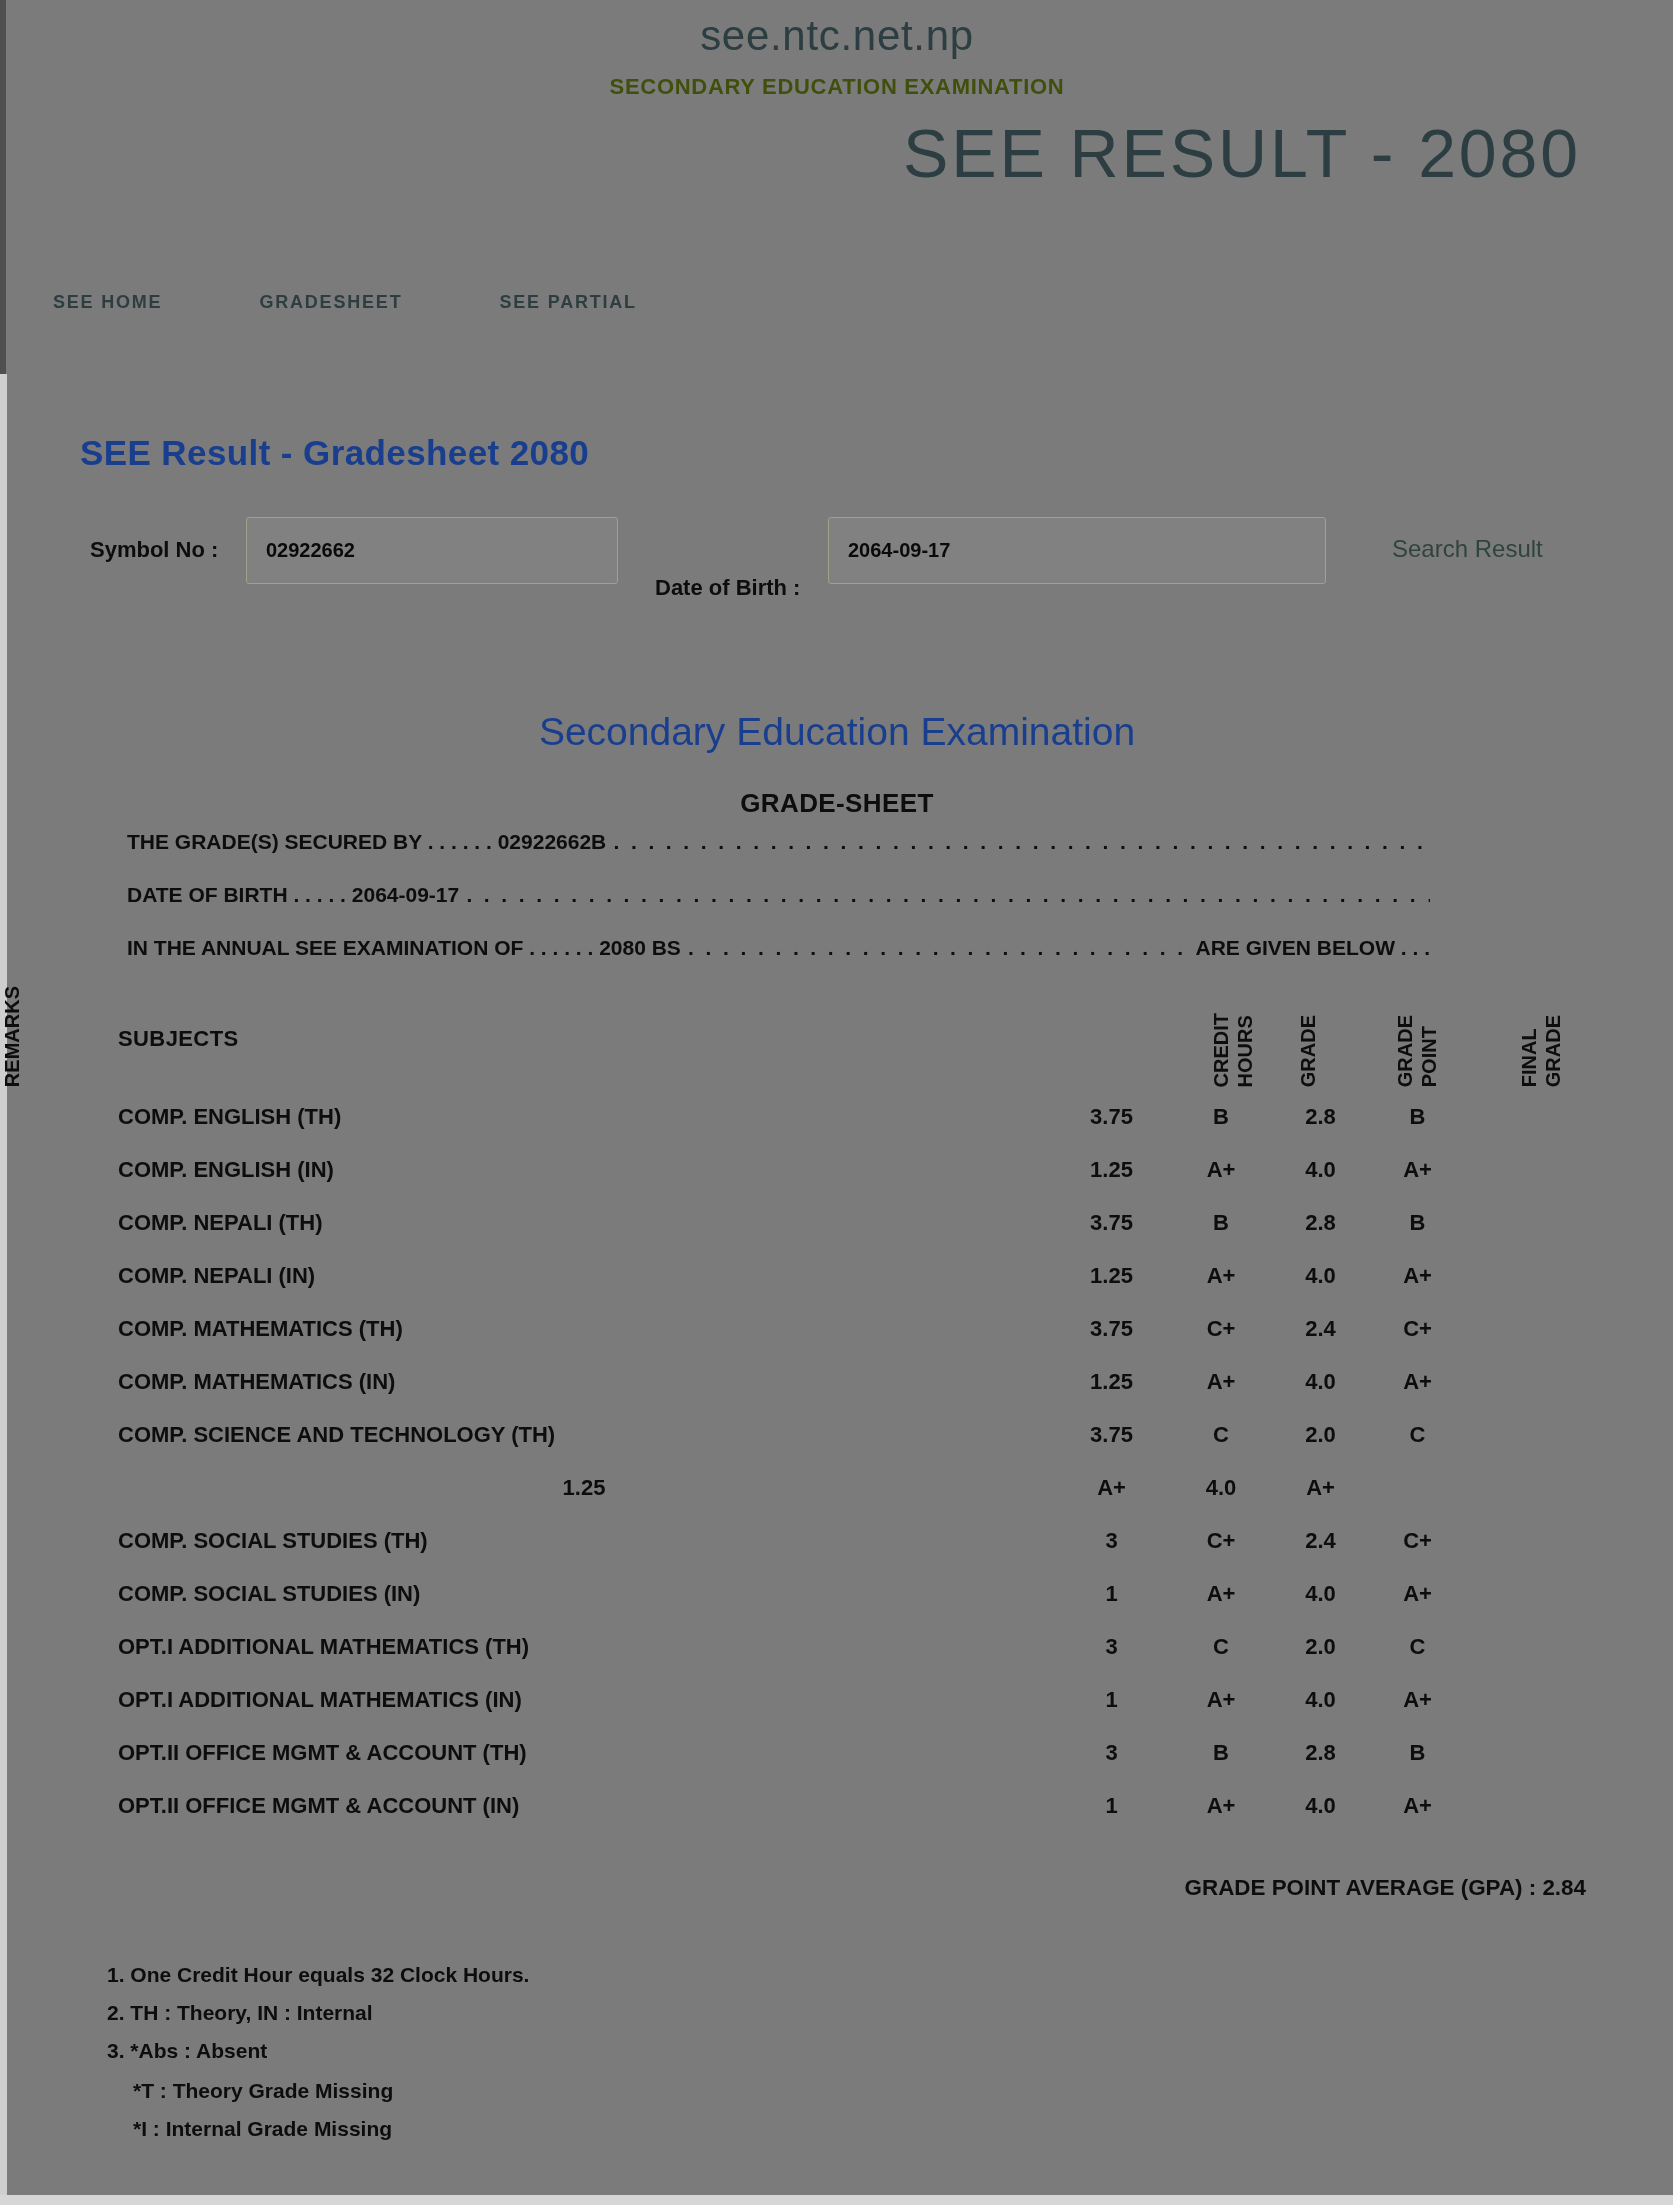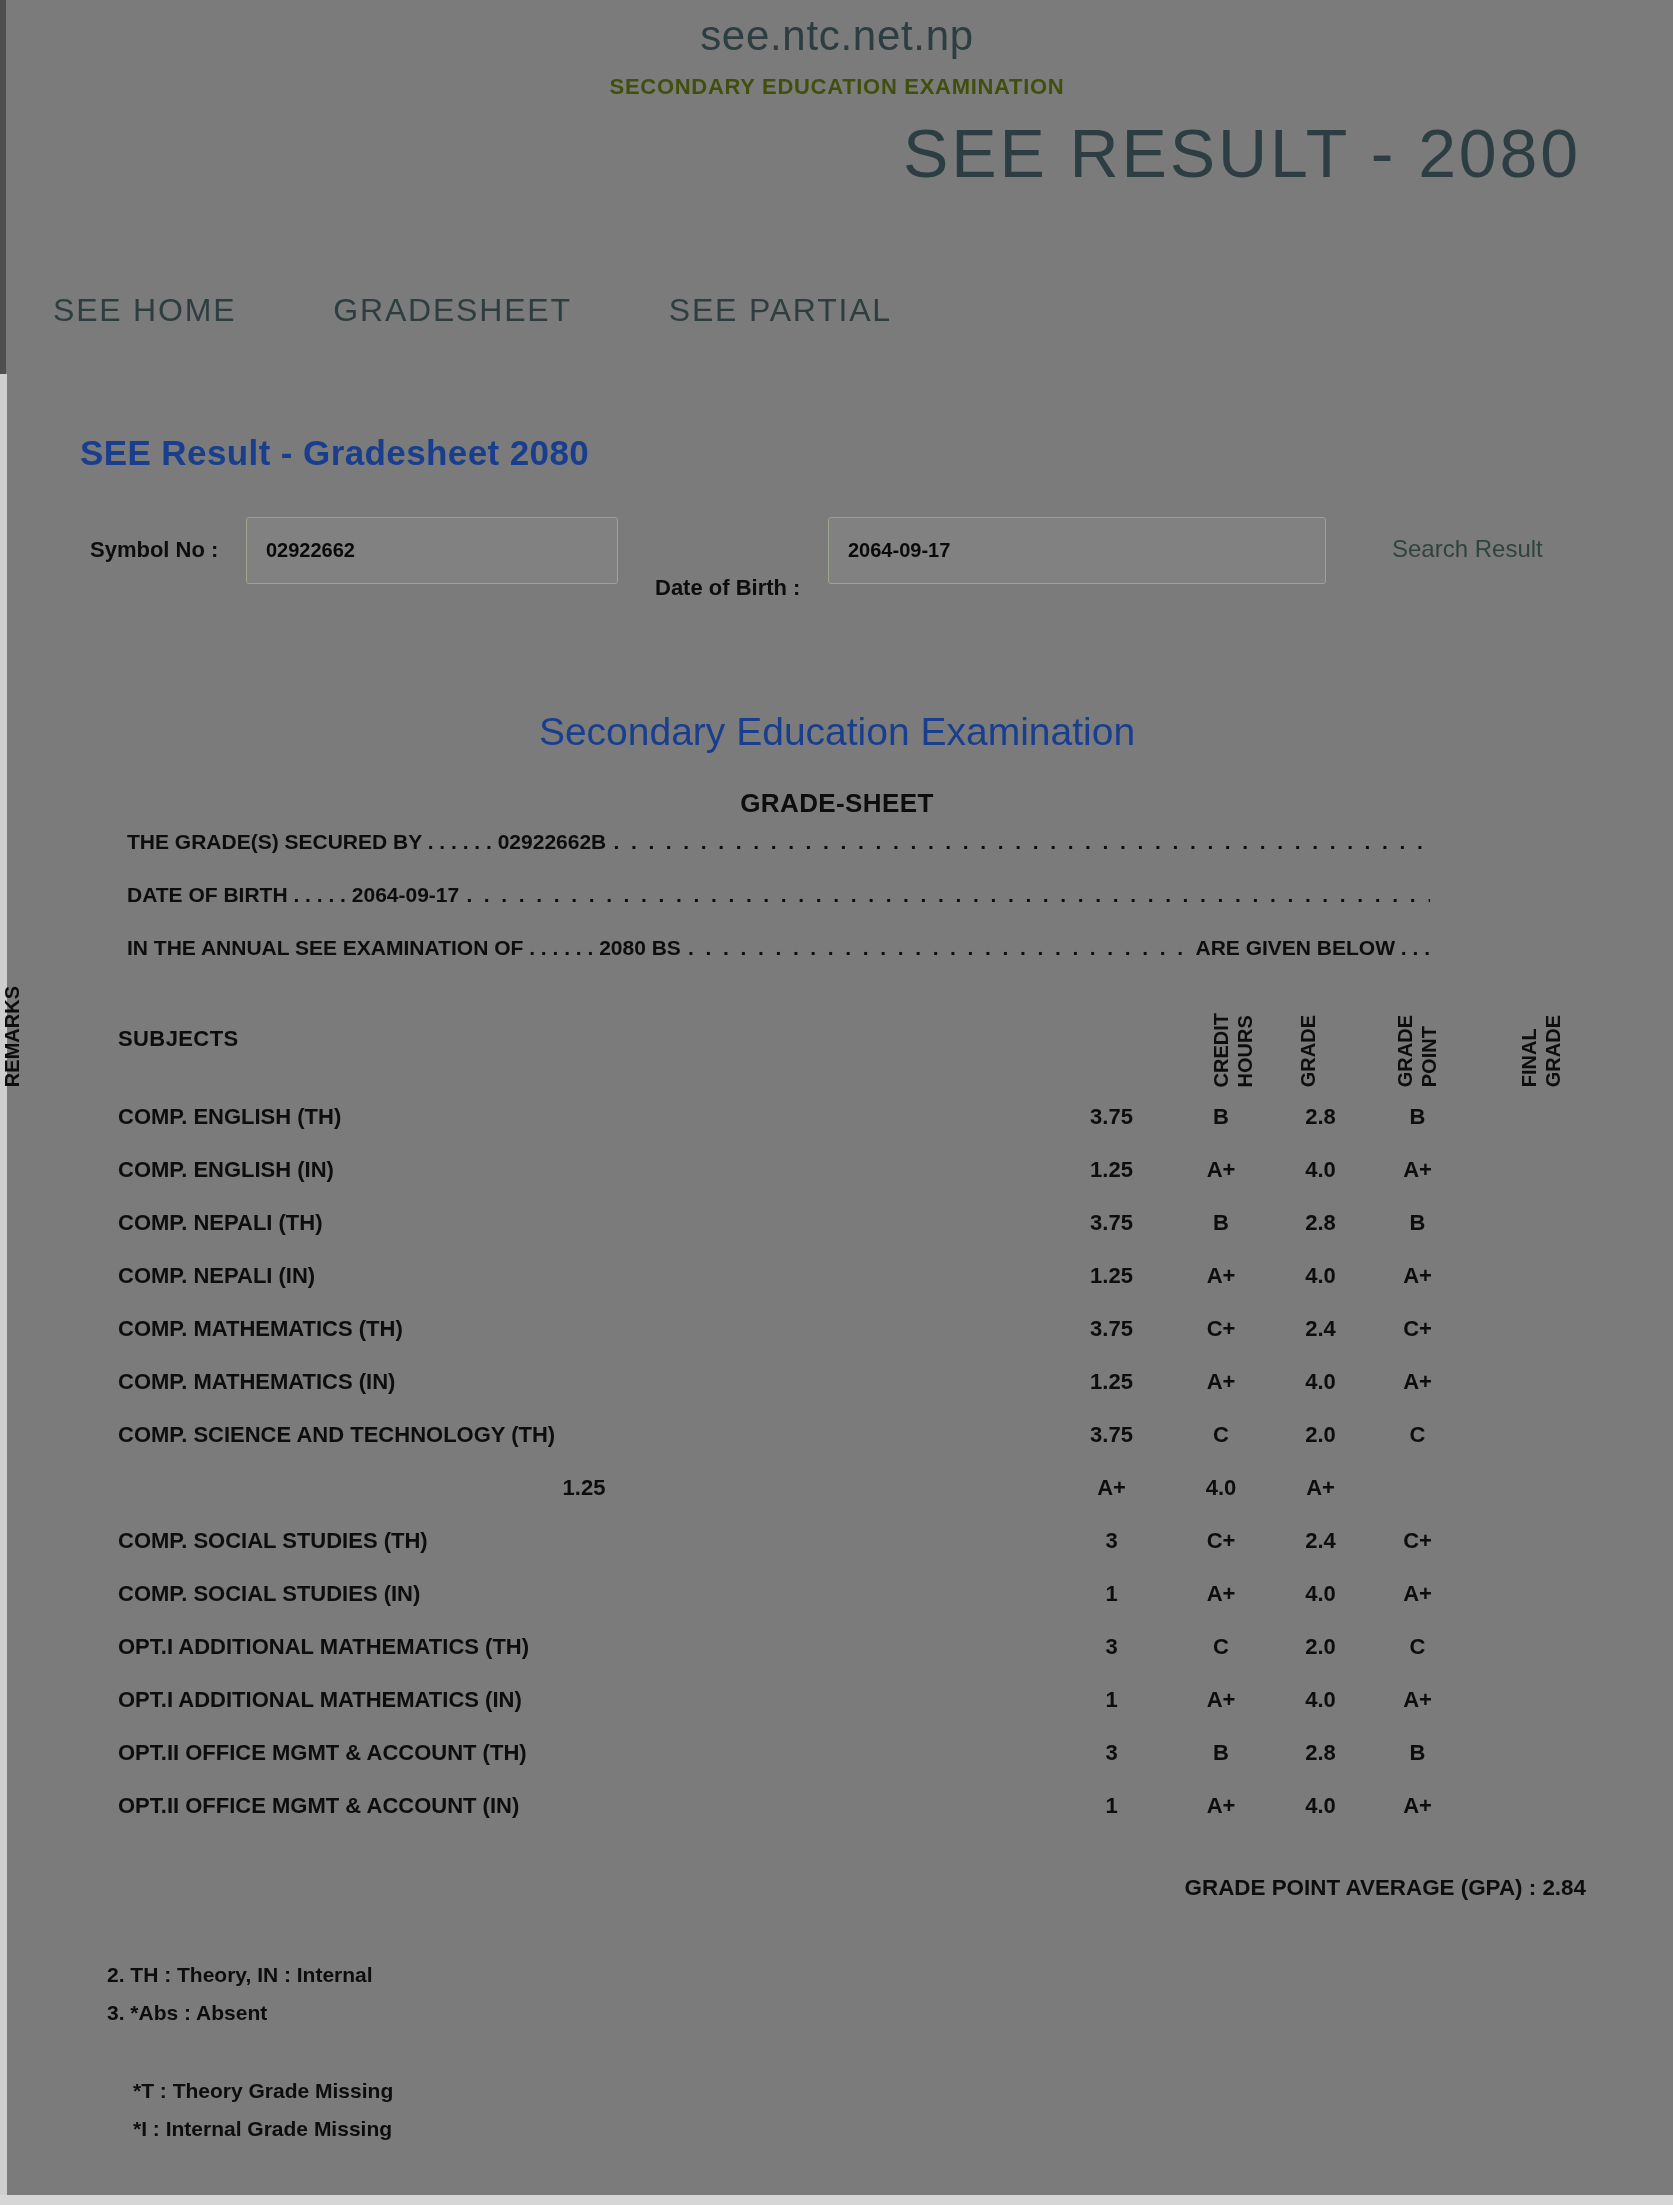--- a/index.html
+++ b/index.html
@@ -26,21 +26,21 @@
   
   .site-domain{position:absolute;top:11.6px;left:0;width:1674px;text-align:center;
     font-size:42px;letter-spacing:0.7px;color:var(--brand_teal,#2c3e41);}
   .site-subtitle{position:absolute;top:74px;left:0;width:1674px;text-align:center;
     font-size:22px;font-weight:bold;letter-spacing:0.7px;color:var(--brand_olive,#40500c);}
   .site-title{position:absolute;top:114px;left:0;width:1581px;text-align:right;
     font-size:68px;font-weight:400;letter-spacing:2.9px;color:var(--brand_teal,#2c3e41);padding-left:17px;}
 
   
   .nav{position:absolute;top:292px;left:53px;display:flex;gap:97px;}
-  .nav a{font-size:32px;font-weight:400;letter-spacing:1.8px;color:var(--link_slate,#2e3e40);}
+  .nav a{font-size:18px;font-weight:700;letter-spacing:1.8px;color:var(--link_slate,#2e3e40);}
 
   
   .section-title{position:absolute;top:433px;left:80px;font-size:35px;font-weight:600;
     color:var(--accent_blue,#1a3e8e);letter-spacing:0.4px;}
 
   
   .form-row{position:absolute;top:515px;left:0;width:1674px;height:70px;}
   .form-label{position:absolute;top:22px;font-size:22px;font-weight:bold;color:var(--text,#0d0d0d);}
   .lbl-symbol{left:90px;}
   .lbl-dob{left:655px;margin-top:38px;}
@@ -283,20 +283,21 @@
       <span class="c">A+</span>
       <span class="c"></span>
     </div>
 
 </div>
 
 <div class="gpa-line">GRADE POINT AVERAGE (GPA) : 2.84</div>
 
 <div class="notes">
 
+    <div class="note">1. One Credit Hour equals 32 Clock Hours.</div>
 
     <div class="note">2. TH : Theory, IN : Internal</div>
 
     <div class="note">3. *Abs : Absent</div>
 
 </div>
 <div class="subnotes">
 
     <div class="note">*T : Theory Grade Missing</div>
 

